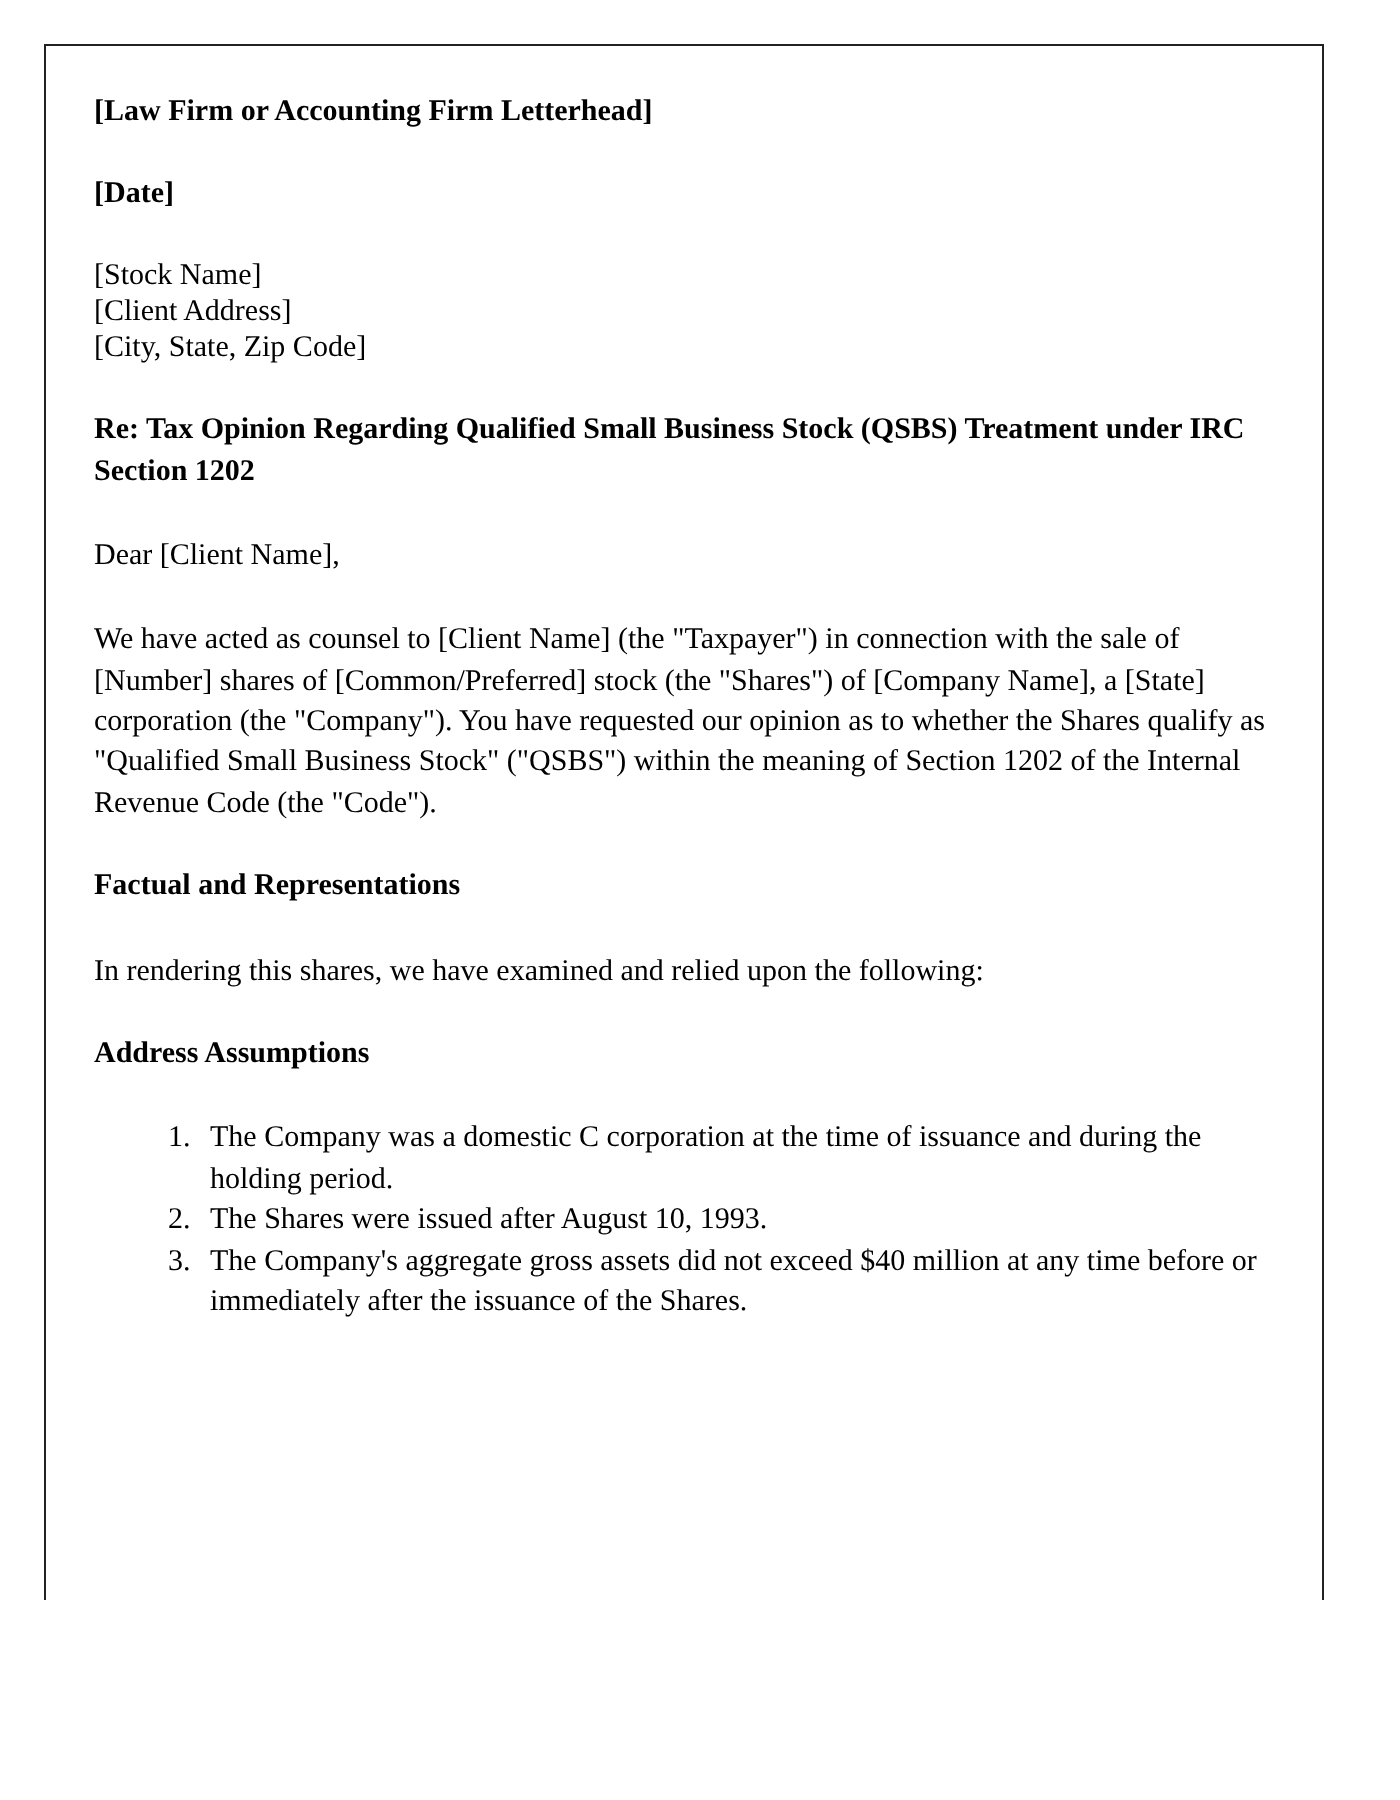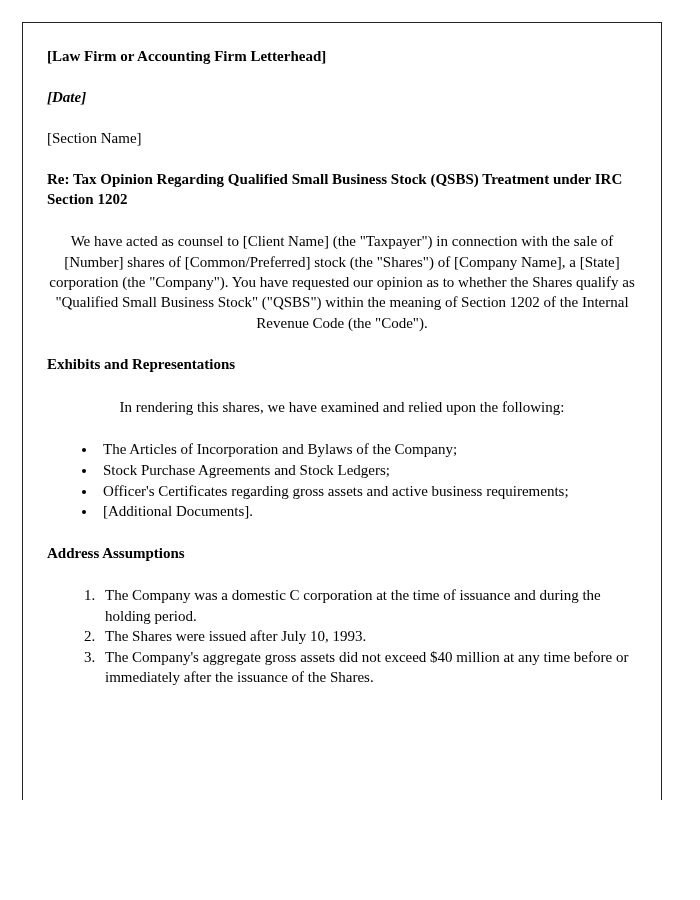--- a/index.html
+++ b/index.html
@@ -37,21 +37,20 @@
     font-size: 15px;
     line-height: 1.25;
     margin: 0 0 22px 0;
   }
 
   .date-line {
     font-weight: bold;
     font-size: 15px;
     line-height: 1.25;
     margin: 0 0 22px 0;
-    font-style: italic;
   }
 
   .address-block {
     font-size: 15px;
     line-height: 1.22;
     margin: 0 0 22px 0;
   }
   .address-line { display: block; }
 
   .subject-line {
@@ -64,21 +63,21 @@
   .salutation {
     font-size: 15px;
     line-height: 1.35;
     margin: 0 0 22px 0;
   }
 
   .para {
     font-size: 15px;
     line-height: 1.36;
     margin: 0 0 22px 0;
-    text-align: center;
+    text-align: left;
   }
 
   .section-heading {
     font-weight: bold;
     font-size: 15px;
     line-height: 1.3;
     margin: 0 0 22px 0;
   }
 
   ul.doc-bullets {
@@ -109,43 +108,40 @@
 <body>
 
 <div class="page-sheet">
   <div class="page-body">
 
     <div class="letterhead">[Law Firm or Accounting Firm Letterhead]</div>
 
     <div class="date-line">[Date]</div>
 
     <div class="address-block">
-      <span class="address-line">[Section Name]</span>
+      <span class="address-line">[Stock Name]</span>
+      <span class="address-line">[Client Address]</span>
+      <span class="address-line">[City, State, Zip Code]</span>
     </div>
 
     <div class="subject-line">Re: Tax Opinion Regarding Qualified Small Business Stock (QSBS) Treatment under IRC Section 1202</div>
 
+    <div class="salutation">Dear [Client Name],</div>
 
     <p class="para">We have acted as counsel to [Client Name] (the "Taxpayer") in connection with the sale of [Number] shares of [Common/Preferred] stock (the "Shares") of [Company Name], a [State] corporation (the "Company"). You have requested our opinion as to whether the Shares qualify as "Qualified Small Business Stock" ("QSBS") within the meaning of Section 1202 of the Internal Revenue Code (the "Code").</p>
 
-    <h2 class="section-heading">Exhibits and Representations</h2>
+    <h2 class="section-heading">Factual and Representations</h2>
 
     <p class="para">In rendering this shares, we have examined and relied upon the following:</p>
 
-    <ul class="doc-bullets">
-      <li>The Articles of Incorporation and Bylaws of the Company;</li>
-      <li>Stock Purchase Agreements and Stock Ledgers;</li>
-      <li>Officer's Certificates regarding gross assets and active business requirements;</li>
-      <li>[Additional Documents].</li>
-    </ul>
 
     <h2 class="section-heading">Address Assumptions</h2>
 
 
     <ol class="doc-numbers">
       <li>The Company was a domestic C corporation at the time of issuance and during the holding period.</li>
-      <li>The Shares were issued after July 10, 1993.</li>
+      <li>The Shares were issued after August 10, 1993.</li>
       <li>The Company's aggregate gross assets did not exceed $40 million at any time before or immediately after the issuance of the Shares.</li>
 
     </ol>
 
   </div>
 </div>
 
 </body></html>

